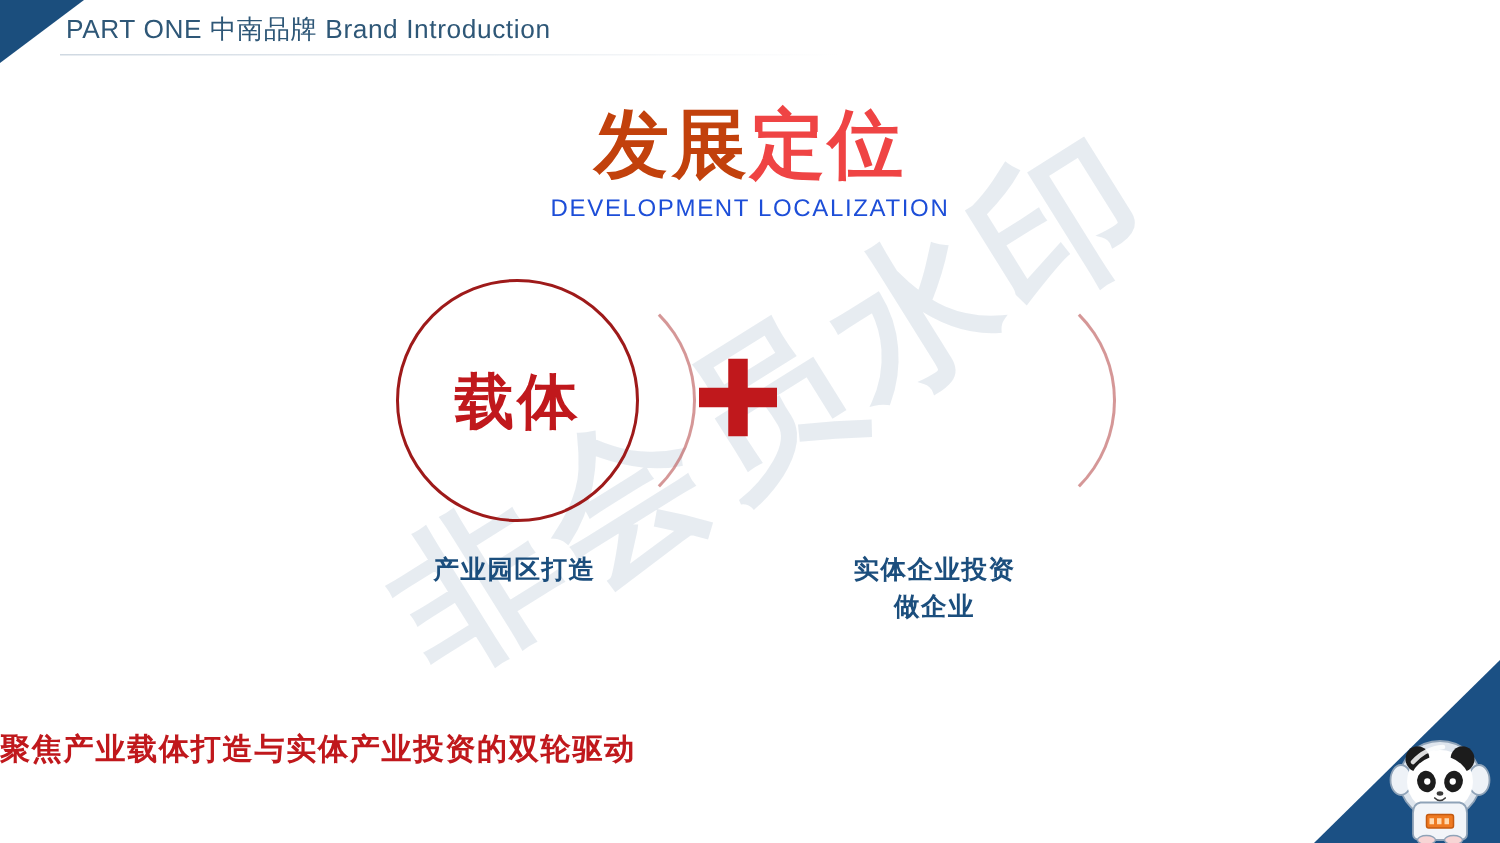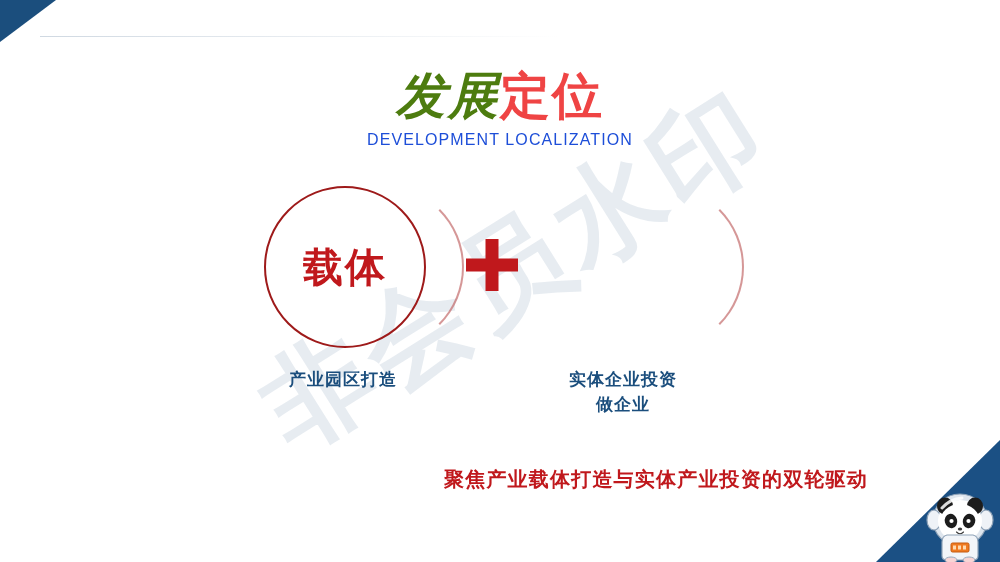--- a/index.html
+++ b/index.html
@@ -87,21 +87,21 @@
     text-align: center;
     z-index: 3;
   }
   #main-title {
     font-size: 50px;
     font-weight: 700;
     letter-spacing: 2px;
     line-height: 1.05;
     white-space: nowrap;
   }
-  #main-title .seg-blue { color: #4d7c0f; font-style: italic; }
+  #main-title .seg-blue { color: #c2410c; }
   #main-title .seg-red  { color: #ef4444; }
   #sub-title {
     margin-top: 8px;
     font-size: 16px;
     letter-spacing: 1.1px;
     color: #1d4ed8;
     font-weight: 400;
   }
 
   
@@ -174,23 +174,23 @@
     letter-spacing: 1px;
   }
   #caption-carrier { left: 213px; top: 0; }
   #caption-entity  { left: 493px; top: 0; }
   .caption .line2 { display: block; }
 
   
   #tagline {
     position: absolute;
     left: 0;
-    top: 466px;
+    top: 486px;
     width: 868px;
-    text-align: right;
+    text-align: left;
     font-size: 20px;
     font-weight: 700;
     color: #c0181c;
     letter-spacing: 1.2px;
     z-index: 3;
   }
 
   
   #corner-bottom-right {
     position: absolute;
@@ -210,20 +210,23 @@
     z-index: 4;
   }
 </style>
 </head>
 <body>
 
 <div id="slide">
 
   <div id="corner-top-left"></div>
 
+  <div id="header">
+    <div id="header-title">PART ONE  中南品牌  Brand Introduction</div>
+  </div>
   <div id="header-rule"></div>
 
   <div id="watermark">非会员水印</div>
 
   <div id="title-block">
     <div id="main-title">
       <span class="seg-blue">发展</span><span class="seg-red">定位</span>
     </div>
     <div id="sub-title">DEVELOPMENT LOCALIZATION</div>
   </div>

